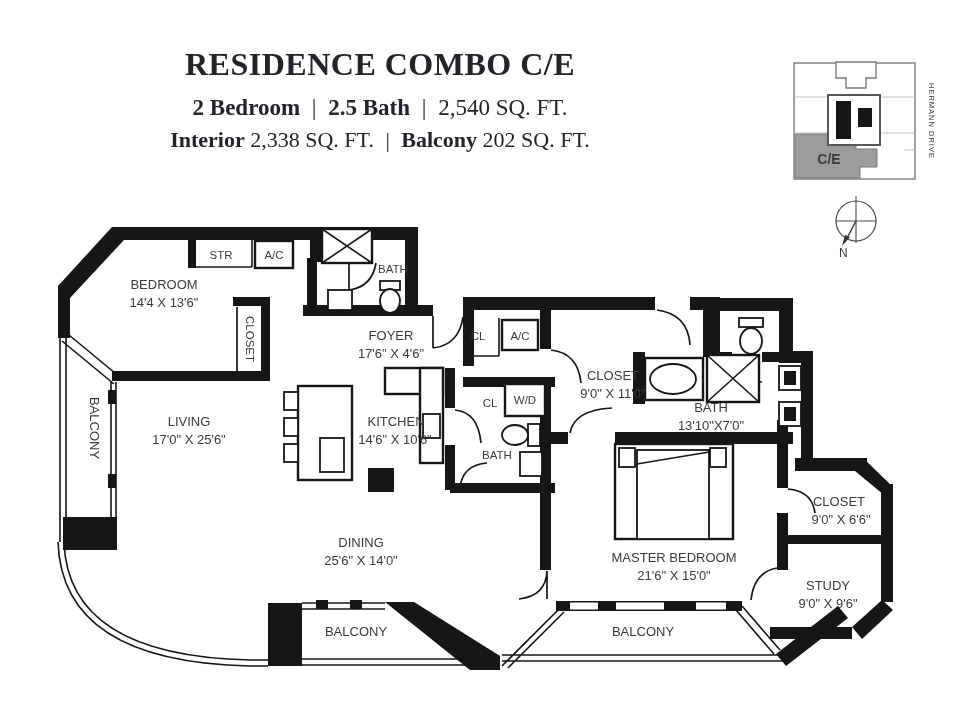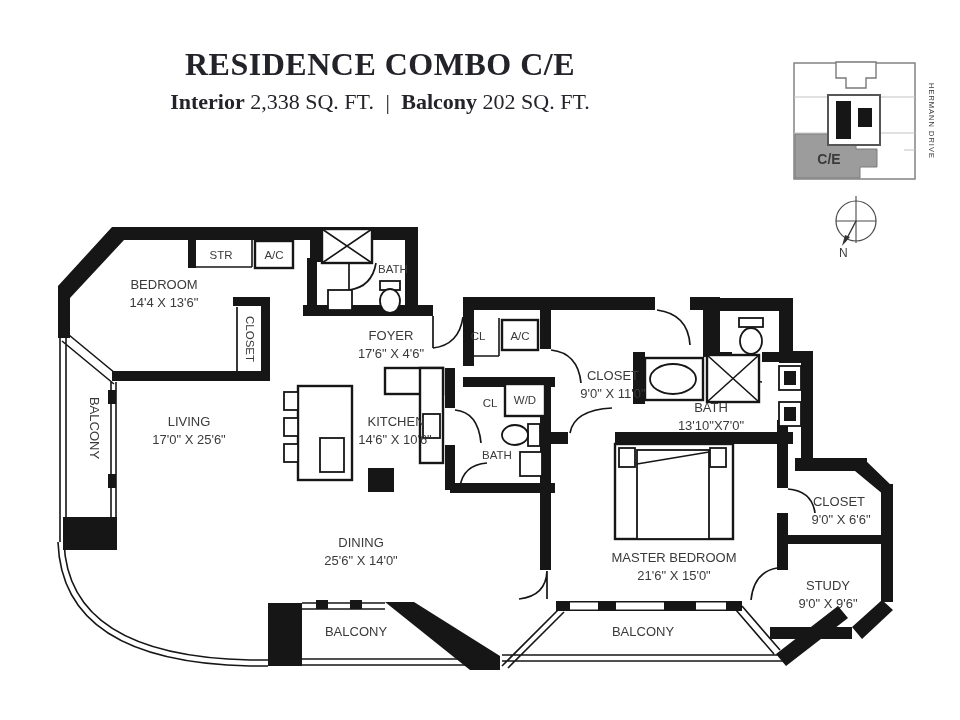--- a/index.html
+++ b/index.html
@@ -23,20 +23,27 @@
   .door{stroke:#161616;stroke-width:1.7;fill:none;}
   .win{fill:#ffffff;stroke:none;}
   .kp-line{stroke:#c3c3c3;stroke-width:1;fill:none;}
   .kp-out{stroke:#7a7a7a;stroke-width:1.4;fill:#ffffff;}
 </style>
 </head>
 <body>
 
 <div class="header">
   <div class="title">RESIDENCE COMBO C/E</div>
+  <div class="specs">
+    <span class="b">2 Bedroom</span>
+    <span class="sep">|</span>
+    <span class="b">2.5 Bath</span>
+    <span class="sep">|</span>
+    <span>2,540 SQ. FT.</span>
+  </div>
   <div class="areas">
     <span class="b">Interior</span>
     <span>2,338 SQ. FT.</span>
     <span class="sep">|</span>
     <span class="b">Balcony</span>
     <span>202 SQ. FT.</span>
   </div>
 </div>
 
 <svg width="960" height="720" viewBox="0 0 960 720">

